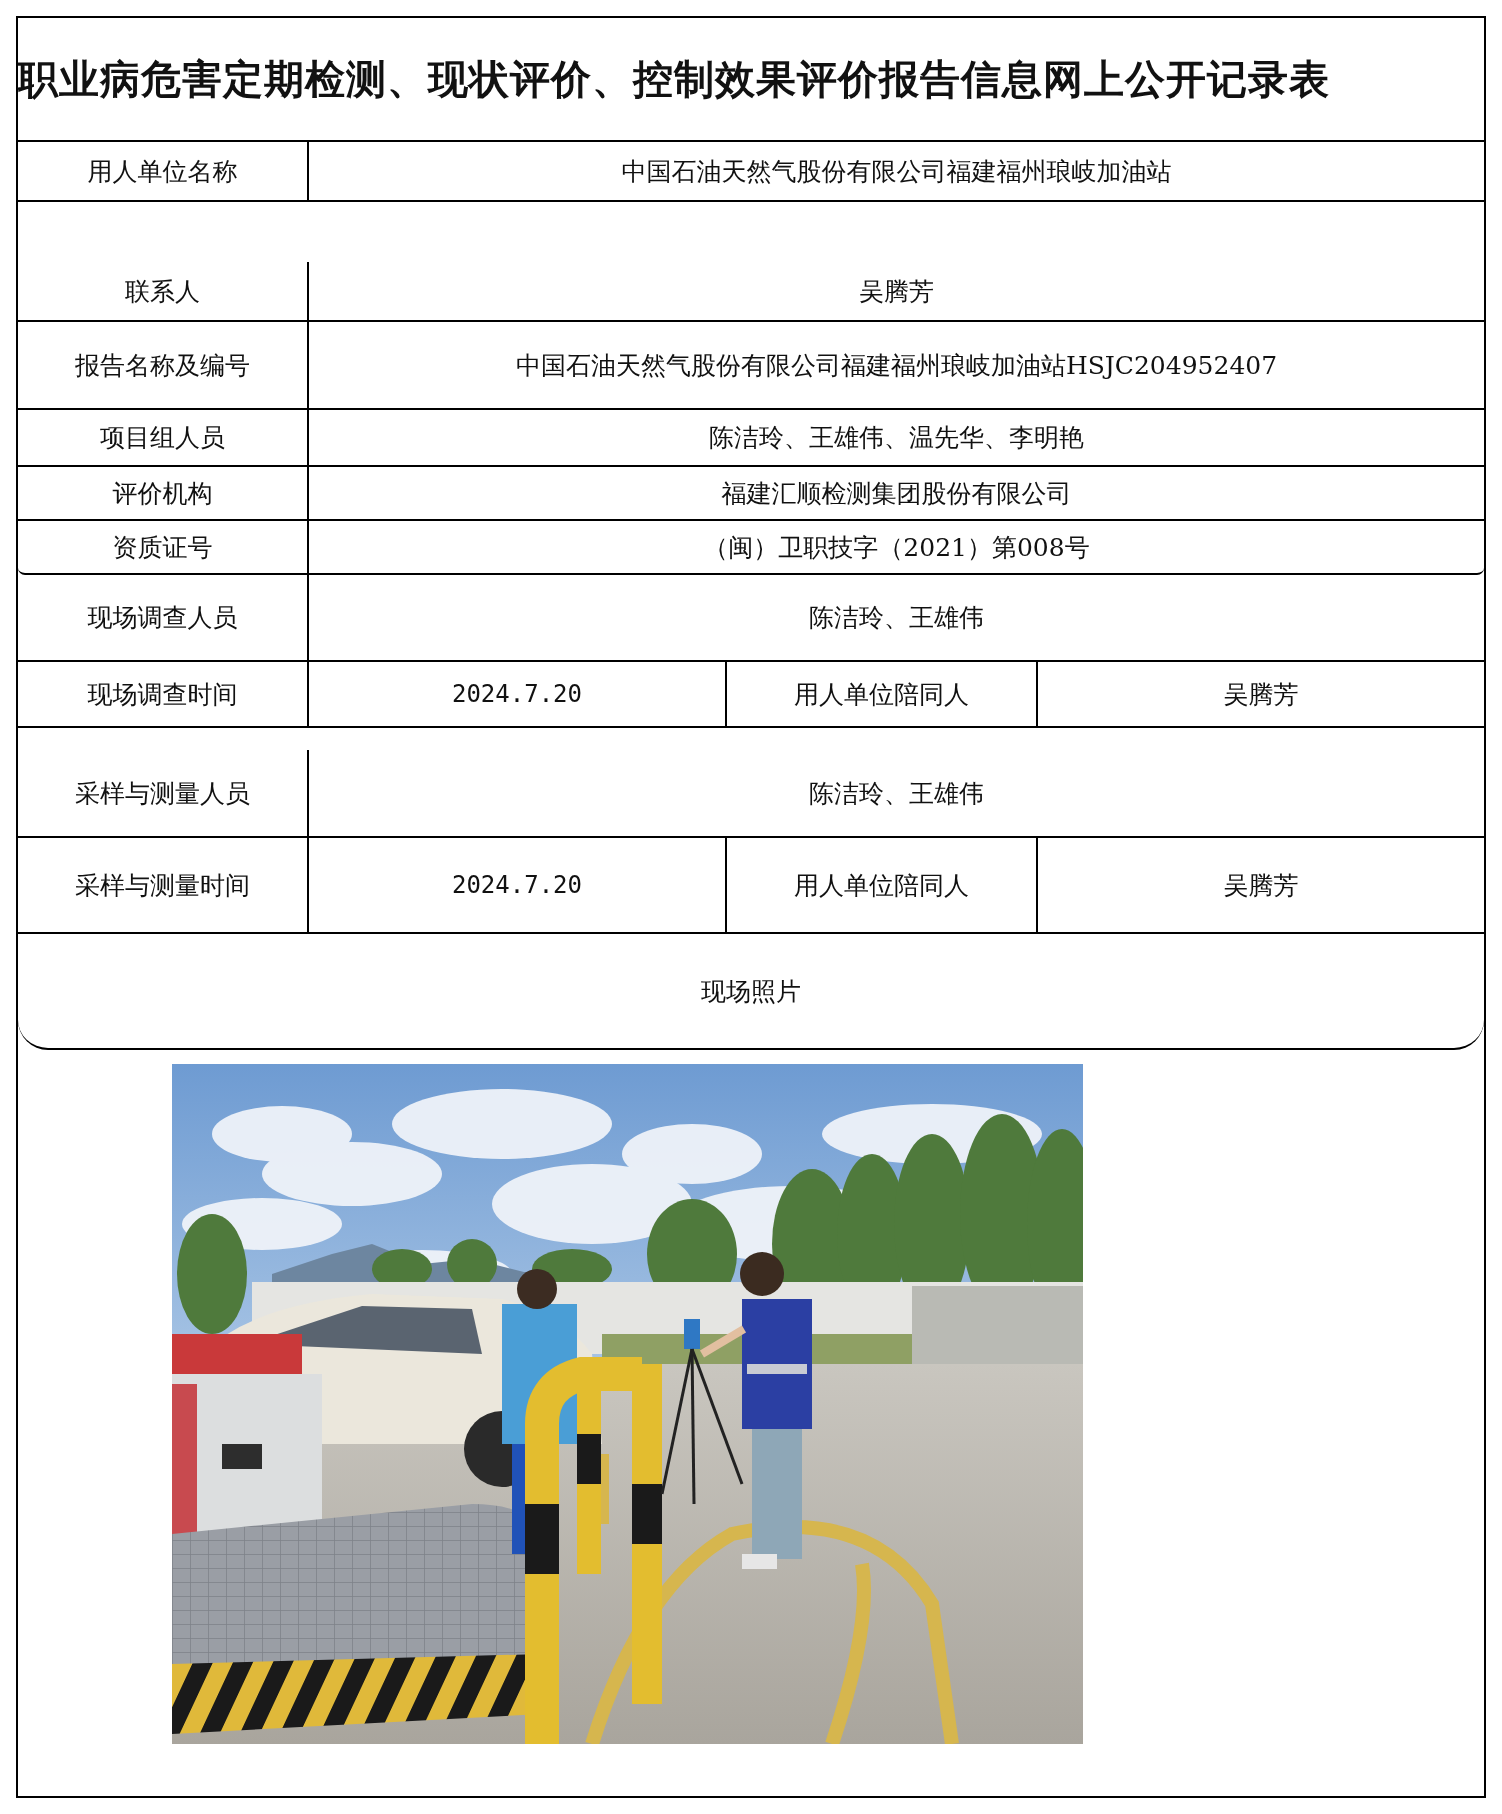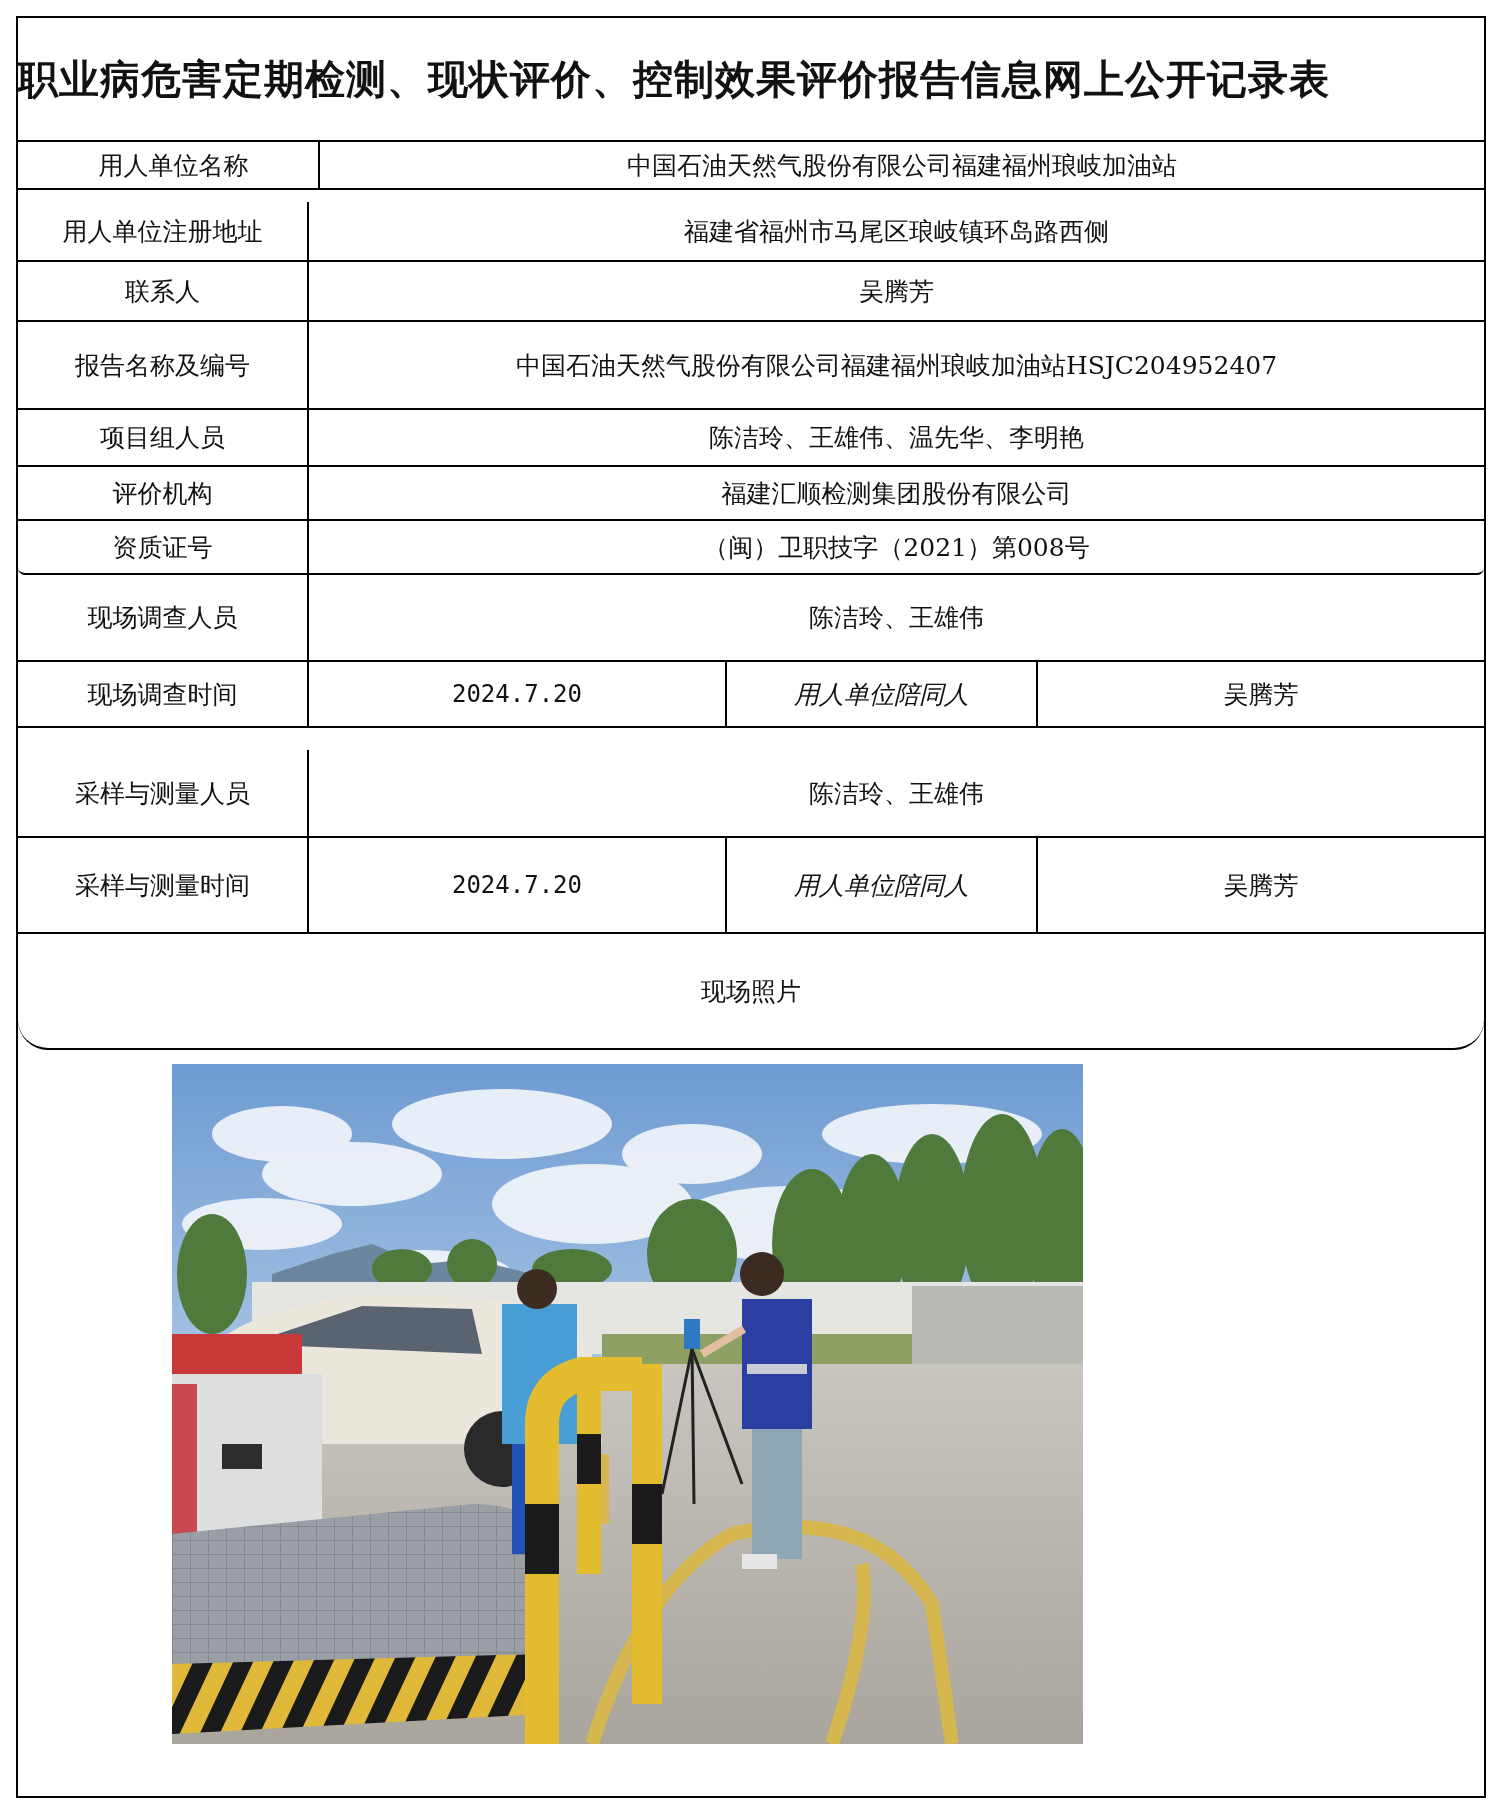--- a/index.html
+++ b/index.html
@@ -5,45 +5,41 @@
   html, body { margin:0; padding:0; background:#ffffff; }
   body { width:1502px; height:1814px; position:relative; font-family:"DejaVu Serif","Liberation Serif",serif; color:#111; }
   .sheet { position:absolute; left:16px; top:16px; width:1470px; height:1782px; box-sizing:border-box; border:2px solid #000; }
   .title-row { position:absolute; left:0; top:0; width:1466px; height:124px; border-bottom:2px solid #000; box-sizing:border-box; display:flex; align-items:center; }
   .title { font-size:40px; font-weight:bold; letter-spacing:1px; font-family:"DejaVu Serif","Liberation Serif",serif; }
   .row { position:absolute; left:0; width:1466px; border-bottom:2px solid #000; box-sizing:border-box; display:flex; }
   .cell { box-sizing:border-box; display:flex; align-items:center; justify-content:center; font-size:25px; text-align:center; }
   .cell.label { width:291px; border-right:2px solid #000; }
   .cell.value { flex:1; }
   .cell.c2 { width:418px; border-right:2px solid #000; }
-  .cell.c3 { width:311px; border-right:2px solid #000;font-style:italic; }
+  .cell.c3 { width:311px; border-right:2px solid #000; }
   .cell.c4 { flex:1; }
   .mono { font-family:"DejaVu Sans Mono","Liberation Mono",monospace; font-size:24px; }
   .photo-row { position:absolute; left:0; top:1032px; width:1466px; height:748px; }
   .photo { position:absolute; left:154px; top:14px; width:911px; height:680px; overflow:hidden; }
   .photo svg { display:block; }
 </style>
 </head>
 <body>
 
 <div class="sheet">
 
   <div class="title-row">
     <div class="title">职业病危害定期检测、现状评价、控制效果评价报告信息网上公开记录表</div>
   </div>
 
-  <div class="row" style="top:124px;height:48px;padding-left:11px;">
+  <div class="row" style="top:124px;height:60px;">
     <div class="cell label">用人单位名称</div>
     <div class="cell value">中国石油天然气股份有限公司福建福州琅岐加油站</div>
   </div>
 
-  <div class="row" style="top:184px;height:60px;">
-    <div class="cell label">用人单位注册地址</div>
-    <div class="cell value">福建省福州市马尾区琅岐镇环岛路西侧</div>
-  </div>
 
   <div class="row" style="top:244px;height:60px;">
     <div class="cell label">联系人</div>
     <div class="cell value">吴腾芳</div>
   </div>
 
   <div class="row" style="top:304px;height:88px;">
     <div class="cell label">报告名称及编号</div>
     <div class="cell value">中国石油天然气股份有限公司福建福州琅岐加油站HSJC204952407</div>
   </div>

